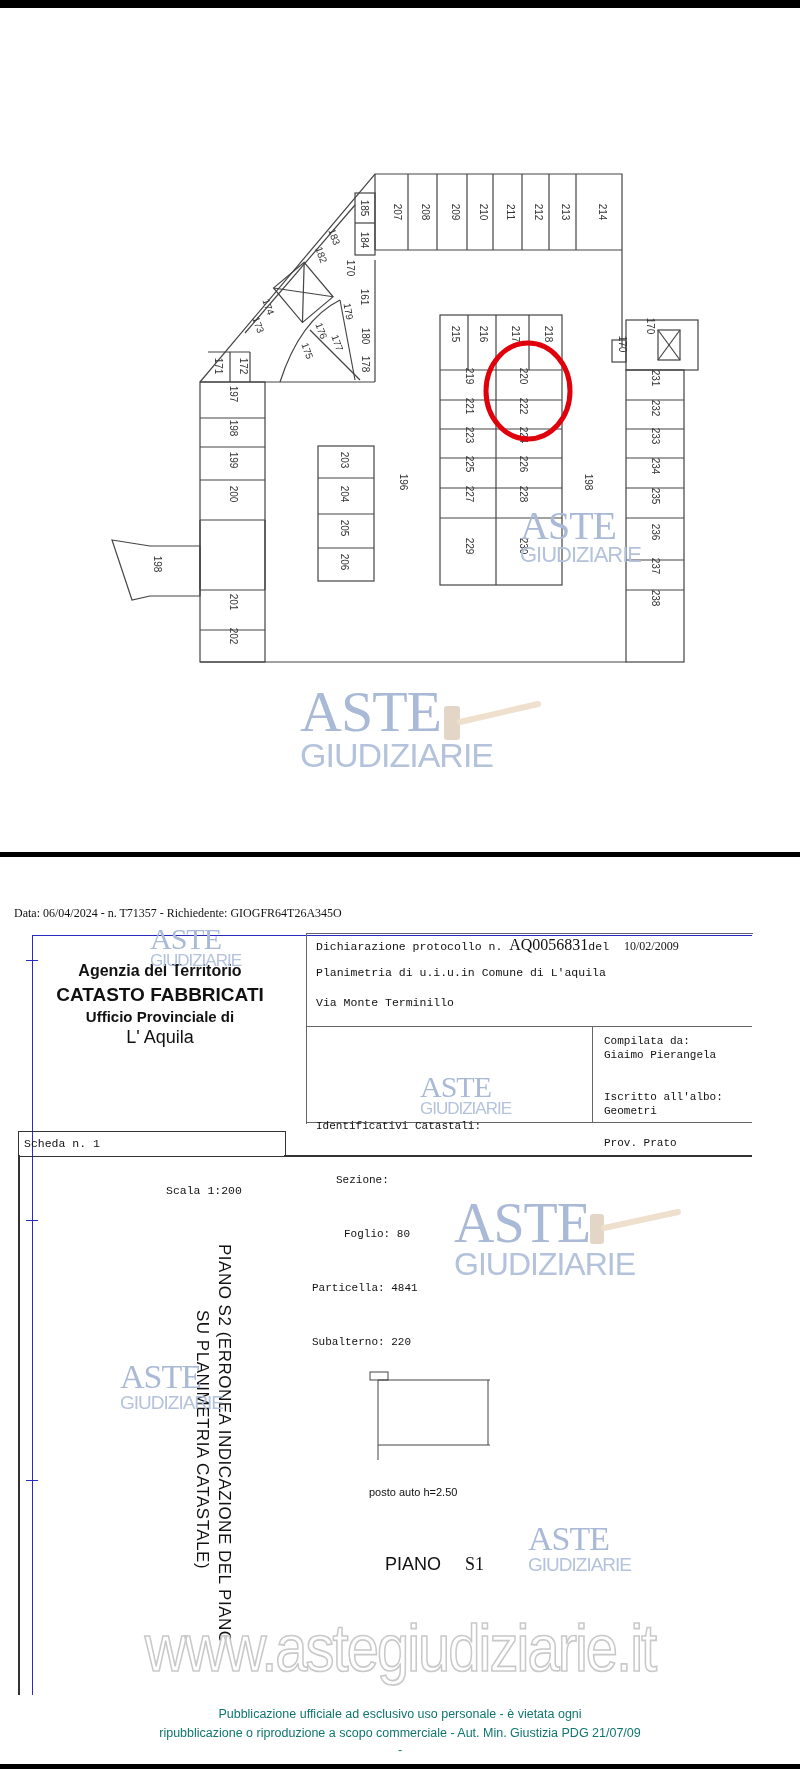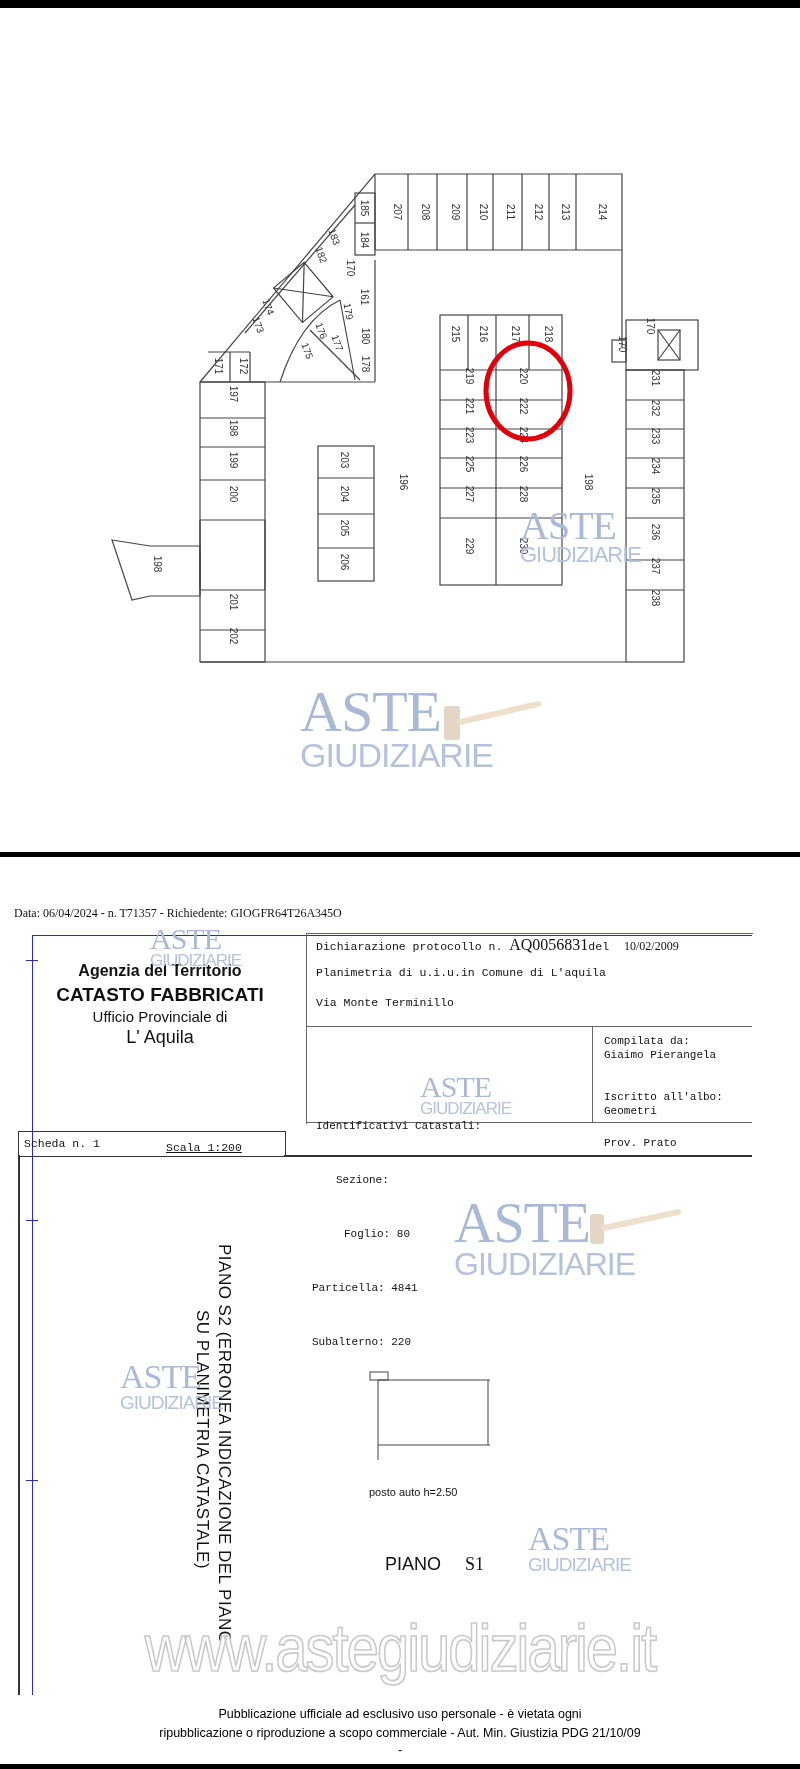--- a/index.html
+++ b/index.html
@@ -7,21 +7,21 @@
   .bar { position:absolute; left:0; width:800px; background:#000; }
   .abs { position:absolute; }
   .mono { font-family:"Liberation Mono", monospace; }
   .serif { font-family:"Liberation Serif", serif; }
   svg text { font-family:"Liberation Sans", sans-serif; }
   .wm { position:absolute; pointer-events:none; }
   .wm .a { color:#a9b9d6; font-family:Liberation Serif, serif; line-height:0.9; letter-spacing:-1px; }
   .wm .g { color:#b4c2dc; font-family:"Liberation Sans", sans-serif; line-height:1; letter-spacing:-1px; }
   .hdr-line { position:absolute; white-space:nowrap; }
   .vert { position:absolute; writing-mode:vertical-rl; white-space:nowrap; font-size:17px; letter-spacing:0.5px; }
-  .footer { position:absolute; left:0; width:800px; text-align:center; font-size:12.5px; color:#000000; }
+  .footer { position:absolute; left:0; width:800px; text-align:center; font-size:12.5px; color:#0f766e; }
 </style>
 </head>
 <body>
 
 <div class="bar" style="top:0;height:8px;"></div>
 <div class="bar" style="top:852px;height:5px;"></div>
 <div class="bar" style="top:1764px;height:5px;"></div>
 
 <svg class="abs" style="left:0;top:0" width="800" height="850" viewBox="0 0 800 850">
   <g stroke="#444" stroke-width="1.2" fill="none">
@@ -187,21 +187,21 @@
 
 <div class="abs" style="left:32px;top:935px;width:720px;height:1px;background:#2a2ac2;"></div>
 <div class="abs" style="left:32px;top:935px;width:1px;height:760px;background:#2a2ac2;"></div>
 <div class="abs" style="left:26px;top:960px;width:12px;height:1px;background:#2a2ac2;"></div>
 <div class="abs" style="left:26px;top:1220px;width:12px;height:1px;background:#2a2ac2;"></div>
 <div class="abs" style="left:26px;top:1480px;width:12px;height:1px;background:#2a2ac2;"></div>
 
 <div class="abs" style="left:40px;top:962px;width:240px;text-align:center;">
   <div style="font-size:16px;font-weight:bold;">Agenzia del Territorio</div>
   <div style="font-size:19px;font-weight:bold;margin-top:4px;">CATASTO FABBRICATI</div>
-  <div style="font-size:15px;font-weight:normal;margin-top:2px;">Ufficio Provinciale di</div>
+  <div style="font-size:15px;font-weight:bold;margin-top:2px;">Ufficio Provinciale di</div>
   <div style="font-size:18px;margin-top:2px;">L' Aquila</div>
 </div>
 
 <div class="abs" style="left:306px;top:933px;width:446px;height:190px;border-left:1.5px solid #666;border-top:1.5px solid #666;"></div>
 <div class="abs" style="left:306px;top:1026px;width:446px;height:1px;background:#666;"></div>
 <div class="abs" style="left:592px;top:1026px;width:1px;height:97px;background:#666;"></div>
 <div class="abs" style="left:306px;top:1122px;width:446px;height:1px;background:#666;"></div>
 
 <div class="hdr-line mono" style="left:316px;top:936px;font-size:11.5px;">
   <span>Dichiarazione protocollo n.</span>
@@ -222,21 +222,21 @@
 <div class="abs mono" style="left:604px;top:1034px;font-size:11px;line-height:14px;">
   <div>Compilata da:</div>
   <div>Giaimo Pierangela</div>
   <div style="margin-top:28px;">Iscritto all'albo:</div>
   <div>Geometri</div>
   <div style="margin-top:18px;">Prov. Prato</div>
 </div>
 
 <div class="abs" style="left:18px;top:1131px;width:266px;height:24px;border:1.5px solid #333;"></div>
 <div class="hdr-line mono" style="left:24px;top:1137px;font-size:11.5px;">Scheda n. 1</div>
-<div class="hdr-line mono" style="left:166px;top:1141px;font-size:11.5px;text-decoration:underline;">Scala 1:200</div>
+<div class="hdr-line mono" style="left:166px;top:1184px;font-size:11.5px;">Scala 1:200</div>
 <div class="abs" style="left:284px;top:1155px;width:468px;height:1.5px;background:#333;"></div>
 <div class="abs" style="left:18px;top:1155px;width:1.5px;height:540px;background:#333;"></div>
 
 <div class="vert" style="left:214px;top:1244px;">PIANO S2 (ERRONEA INDICAZIONE DEL PIANO</div>
 <div class="vert" style="left:192px;top:1310px;">SU PLANIMETRIA CATASTALE)</div>
 
 <svg class="abs" style="left:368px;top:1370px" width="130" height="100" viewBox="0 0 130 100">
   <g stroke="#444" stroke-width="1" fill="none">
     <rect x="2" y="2" width="18" height="8"></rect>
     <line x1="10" y1="10" x2="122" y2="10"></line>
@@ -271,14 +271,14 @@
   <div class="g" style="font-size:19px;">GIUDIZIARIE</div>
 </div>
 <svg class="abs" style="left:582px;top:1206px" width="100" height="50" viewBox="0 0 100 50">
   <rect x="8" y="8" width="14" height="30" rx="3" fill="#e4d6c6"></rect>
   <line x1="22" y1="22" x2="96" y2="6" stroke="#efe0cd" stroke-width="6" stroke-linecap="round"></line>
 </svg>
 
 <div class="abs" style="left:0;width:800px;top:1614px;text-align:center;font-size:58px;color:#fff;-webkit-text-stroke:1.5px #c9c9c9;letter-spacing:-2px;transform:scaleY(1.15);">www.astegiudiziarie.it</div>
 
 <div class="footer" style="top:1707px;">Pubblicazione ufficiale ad esclusivo uso personale - è vietata ogni</div>
-<div class="footer" style="top:1726px;">ripubblicazione o riproduzione a scopo commerciale - Aut. Min. Giustizia PDG 21/10/09</div>
+<div class="footer" style="top:1726px;">ripubblicazione o riproduzione a scopo commerciale - Aut. Min. Giustizia PDG 21/07/09</div>
 <div class="footer" style="top:1743px;">-</div>
 
 </body></html>

